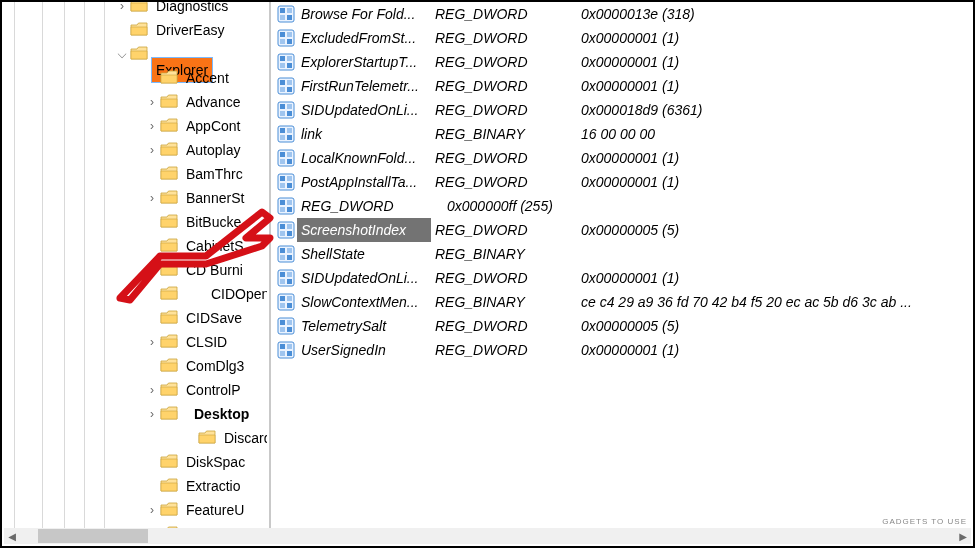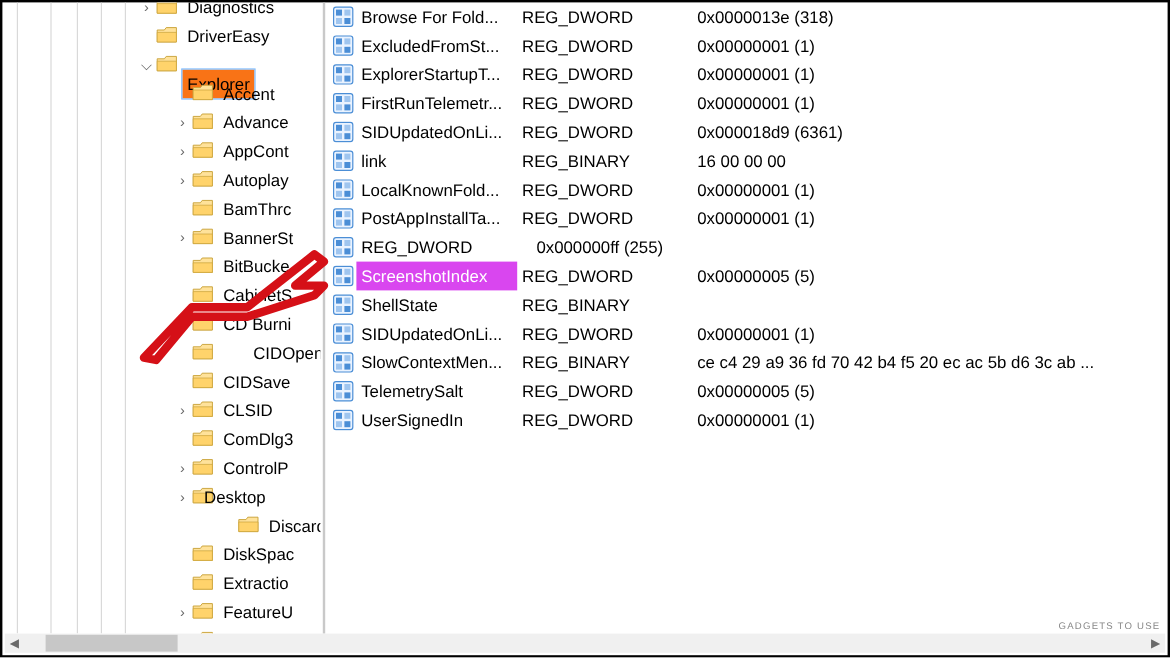--- a/index.html
+++ b/index.html
@@ -20,26 +20,26 @@
 
   
   .fld svg { display: block; }
 
   
   .splitter { position: absolute; left: 265px; top: 0; bottom: 18px; width: 6px; cursor: col-resize; }
   .splitter::before { content: ""; position: absolute; left: 2px; top: 0; bottom: 0; width: 2px; background: #c9c9c9; }
 
   
   .values-pane { position: absolute; left: 271px; top: 0; right: 0; bottom: 18px; overflow: hidden; }
-  .val-row { display: flex; align-items: center; height: 24px; line-height: 24px; white-space: nowrap; }
+  .val-row { display: flex; align-items: center; height: 24px; line-height: 24px; white-space: nowrap; font-style: italic; }
   .val-row .ic { flex: 0 0 22px; display: flex; align-items: center; justify-content: center; margin-left: 2px; }
   .val-row .name { flex: 0 0 134px; padding: 0 4px; overflow: hidden; text-overflow: ellipsis; }
   .val-row .type { flex: 0 0 146px; padding: 0 4px; }
   .val-row .data { flex: 1 1 auto; padding: 0 4px; overflow: hidden; text-overflow: ellipsis; }
-  .val-row.selected .name { background: #d946ef; color: #fff; }
+  .val-row.selected .name { background: #737373; color: #fff; }
 
   
   .regico svg { display: block; }
 
   
   .hscroll { position: absolute; left: 2px; right: 2px; bottom: 2px; height: 16px; background: #f0f0f0; display: flex; align-items: center; }
   .hscroll .arrow { flex: 0 0 16px; height: 16px; display: flex; align-items: center; justify-content: center; color: #6a6a6a; font-size: 10px; }
   .hscroll .track { flex: 1 1 auto; position: relative; height: 16px; }
   .hscroll .thumb { position: absolute; top: 1px; height: 14px; background: #c7c7c7; }
 
@@ -226,21 +226,21 @@
           <span class="lbl" style="left: 180px;">ControlP</span>
         </div>
         <div class="tree-item" style="top: 400px; position: absolute; left: 0px; right: 0px;">
           <span class="caret" style="left: 144px;">›</span>
           <span class="fld" style="left: 158px;">
             <svg width="18" height="15" viewBox="0 0 18 15">
               <path d="M1 3 L7 3 L8.5 1 L17 1 L17 13 L1 13 Z" fill="#ffe29a" stroke="#caa33a" stroke-width="0.8"></path>
               <path d="M1 5 L17 5 L17 13 L1 13 Z" fill="#ffd36b" stroke="#caa33a" stroke-width="0.6"></path>
             </svg>
           </span>
-          <span class="lbl" style="left: 164px;">Desktop</span>
+          <span class="lbl" style="left: 188px; font-weight: bold;">Desktop</span>
         </div>
         <div class="tree-item" style="top: 424px; position: absolute; left: 0px; right: 0px; margin-left: 38px;">
           <span class="fld" style="left: 158px;">
             <svg width="18" height="15" viewBox="0 0 18 15">
               <path d="M1 3 L7 3 L8.5 1 L17 1 L17 13 L1 13 Z" fill="#ffe29a" stroke="#caa33a" stroke-width="0.8"></path>
               <path d="M1 5 L17 5 L17 13 L1 13 Z" fill="#ffd36b" stroke="#caa33a" stroke-width="0.6"></path>
             </svg>
           </span>
           <span class="lbl" style="left: 180px;">Discarda</span>
         </div>

